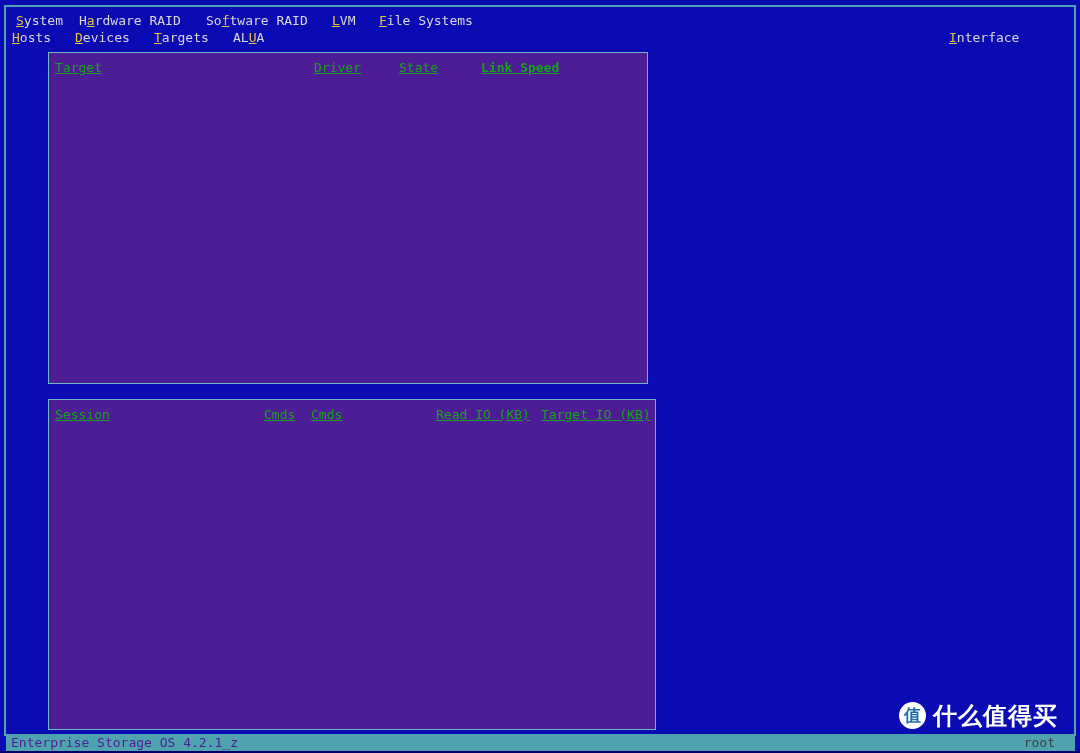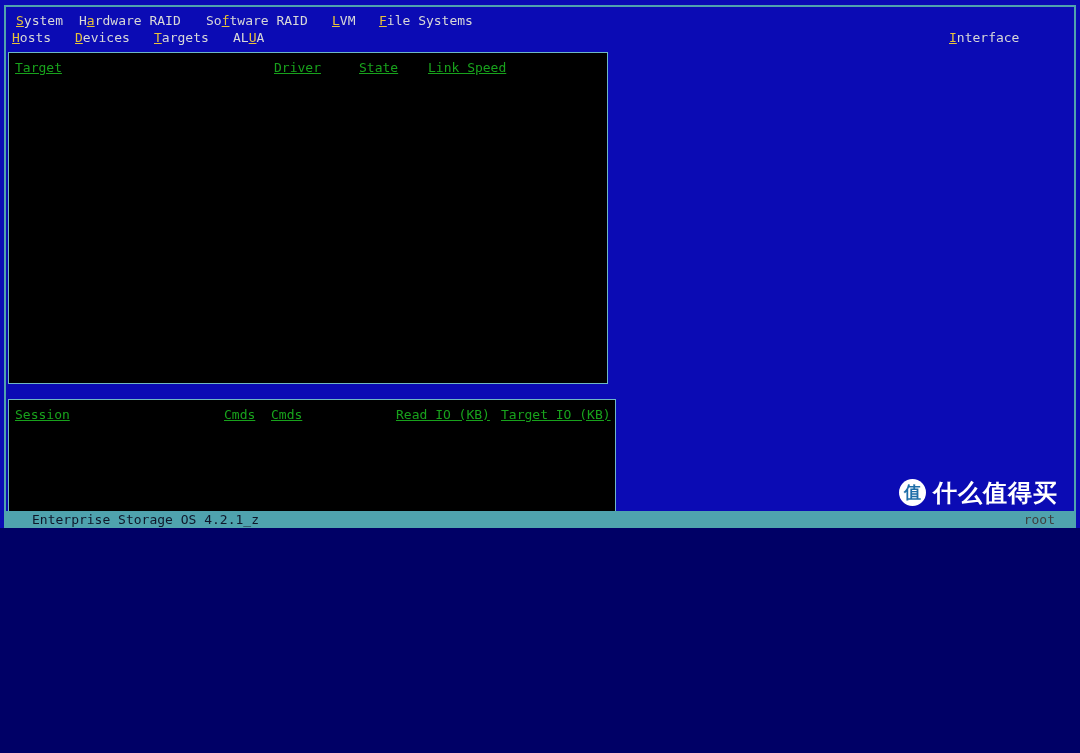--- a/index.html
+++ b/index.html
@@ -6,21 +6,21 @@
     margin: 0;
     padding: 0;
     background: #000066;
   }
   body {
     font-family: "DejaVu Sans Mono", "Liberation Mono", monospace;
   }
   #screen {
     position: relative;
     width: 1080px;
-    height: 528px;
+    height: 751px;
     background: #0b0bb4;
     overflow: hidden;
     font-size: 13px;
     line-height: 16px;
     -webkit-font-smoothing: none;
   }
 
   
   .frame-top {
     position: absolute;
@@ -64,22 +64,23 @@
   }
   .menu-item .acc {
     color: #e8c33a;
     text-decoration: underline;
   }
 
   
   .panel {
     position: absolute;
     border: 1px solid #6fb8c4;
-    background: #000000;
+    background: #4c1d95;
     box-sizing: border-box;
+    margin-left: 40px;
   }
   #panel-targets {
     left: 8px;
     top: 52px;
     width: 600px;
     height: 332px;
   }
   #panel-sessions {
     left: 8px;
     top: 399px;
@@ -110,23 +111,23 @@
     left: 6px;
     bottom: 0;
     width: 1069px;
     height: 17px;
     background: #4fa3ae;
     color: #ffffff;
     white-space: pre;
   }
   .status-left {
     position: absolute;
-    left: 26px;
+    left: 5px;
     top: 1px;
-    color: #0f172a;
+    color: #4c1d95;
   }
   .status-right {
     position: absolute;
     right: 20px;
     top: 1px;
     color: #404040;
   }
 
   
   .watermark {
@@ -173,21 +174,21 @@
   <div class="menubar">
     <div class="menu-row" id="menu-row-1"><span class="menu-item" style="left: 8px;"><span></span><span class="acc">S</span><span>ystem</span></span><span class="menu-item" style="left: 71px;"><span>H</span><span class="acc">a</span><span>rdware RAID</span></span><span class="menu-item" style="left: 198px;"><span>So</span><span class="acc">f</span><span>tware RAID</span></span><span class="menu-item" style="left: 324px;"><span></span><span class="acc">L</span><span>VM</span></span><span class="menu-item" style="left: 371px;"><span></span><span class="acc">F</span><span>ile Systems</span></span></div>
     <div class="menu-row" id="menu-row-2"><span class="menu-item" style="left: 4px;"><span></span><span class="acc">H</span><span>osts</span></span><span class="menu-item" style="left: 67px;"><span></span><span class="acc">D</span><span>evices</span></span><span class="menu-item" style="left: 146px;"><span></span><span class="acc">T</span><span>argets</span></span><span class="menu-item" style="left: 225px;"><span>AL</span><span class="acc">U</span><span>A</span></span><span class="menu-item" style="left: 941px;"><span></span><span class="acc">I</span><span>nterface</span></span></div>
   </div>
 
   <div class="panel" id="panel-targets">
     <div class="panel-header" id="targets-header">
         <span class="col-head" style="left: 6px;">Target</span>
         <span class="col-head" style="left: 265px;">Driver</span>
         <span class="col-head" style="left: 350px;">State</span>
-        <span class="col-head" style="left: 419px;">Link Speed</span>
+        <span class="col-head" style="left: 432px; font-weight: bold;">Link Speed</span>
       </div>
     <div class="panel-body" id="targets-body"></div>
   </div>
 
   <div class="panel" id="panel-sessions">
     <div class="panel-header" id="sessions-header">
         <span class="col-head" style="left: 6px;">Session</span>
         <span class="col-head" style="left: 215px;">Cmds</span>
         <span class="col-head" style="left: 262px;">Cmds</span>
         <span class="col-head" style="left: 350px; padding-left: 37px;">Read IO (KB)</span>

